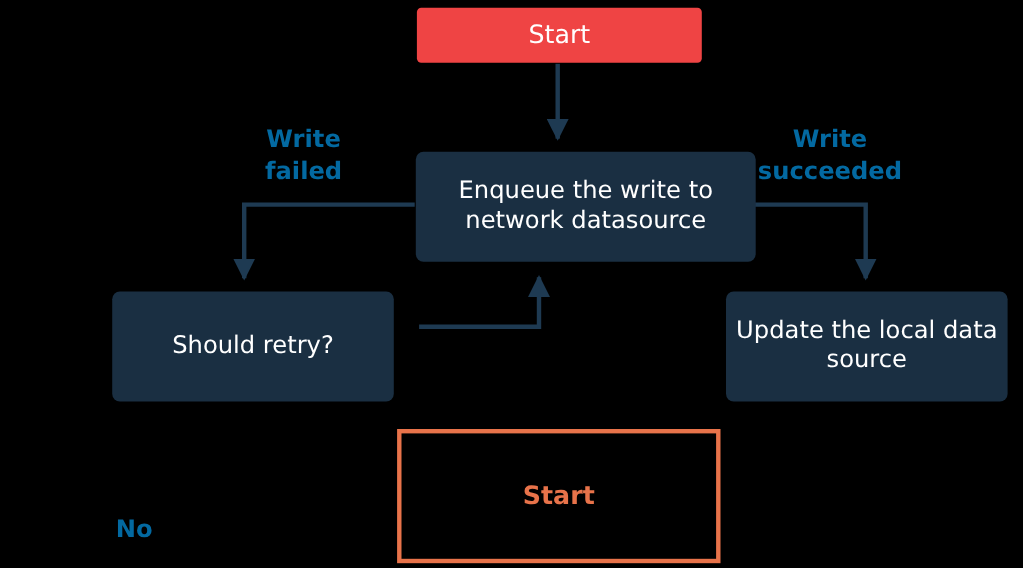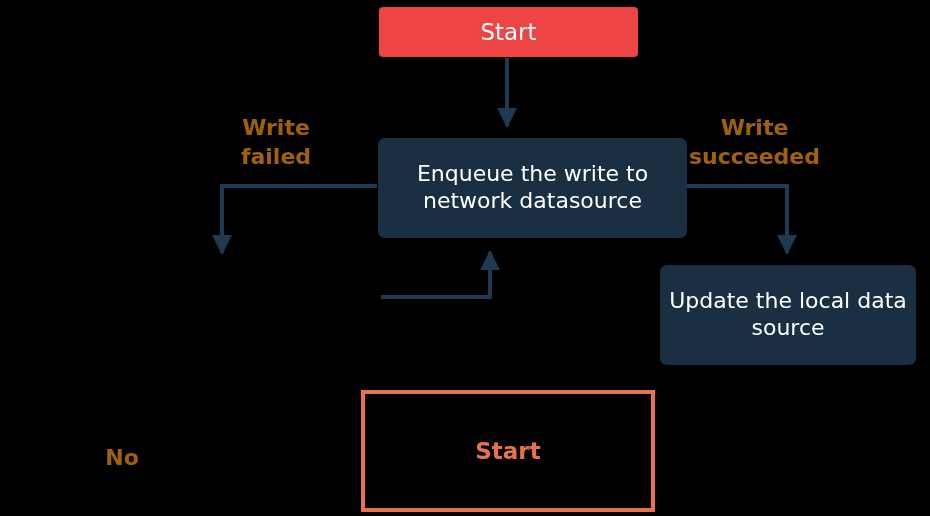--- a/index.html
+++ b/index.html
@@ -73,31 +73,31 @@
     width: 294px;
     height: 122px;
     background: #000000;
     border: 4px solid #E8734A;
     color: #E8734A;
     font-size: 23px;
     font-weight: bold;
   }
   .edge-label {
     position: absolute;
-    color: #a16207;
+    color: #0369a1;
     font-size: 22px;
     font-weight: bold;
     text-align: center;
     line-height: 1.3;
     white-space: pre-line;
   }
   .lbl-write-failed { left: 196px; top: 114px; width: 160px; }
   .lbl-write-succeeded { left: 672px; top: 114px; width: 165px; }
   .lbl-yes { left: 388px; top: 333px; width: 120px; }
-  .lbl-no { left: 62px; top: 444px; width: 120px; }
+  .lbl-no { left: 62px; top: 468px; width: 120px; }
   svg.edges {
     position: absolute;
     left: 0;
     top: 0;
     width: 930px;
     height: 516px;
     pointer-events: none;
   }
 </style>
 </head>
@@ -126,20 +126,21 @@
 
     <g>
       <path d="M 381 297 L 490 297 L 490 252" stroke="#1E3A52" stroke-width="4" fill="none" marker-end="url(#arrowhead)"></path>
     </g>
   </svg>
 
   <div class="node node-start">Start</div>
 
   <div class="node node-enqueue">Enqueue the write to network datasource</div>
 
+  <div class="node node-retry">Should retry?</div>
 
   <div class="node node-update">Update the local data source</div>
 
   <div class="node node-done">Start</div>
 
   <div class="edge-label lbl-write-failed">Write
 failed</div>
 
   <div class="edge-label lbl-write-succeeded">Write
 succeeded</div>

